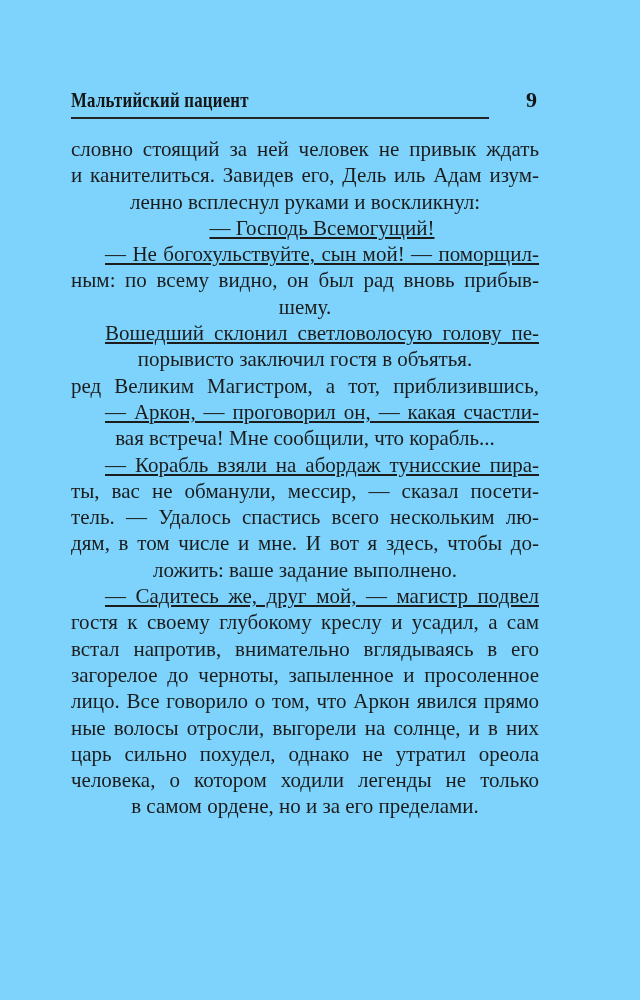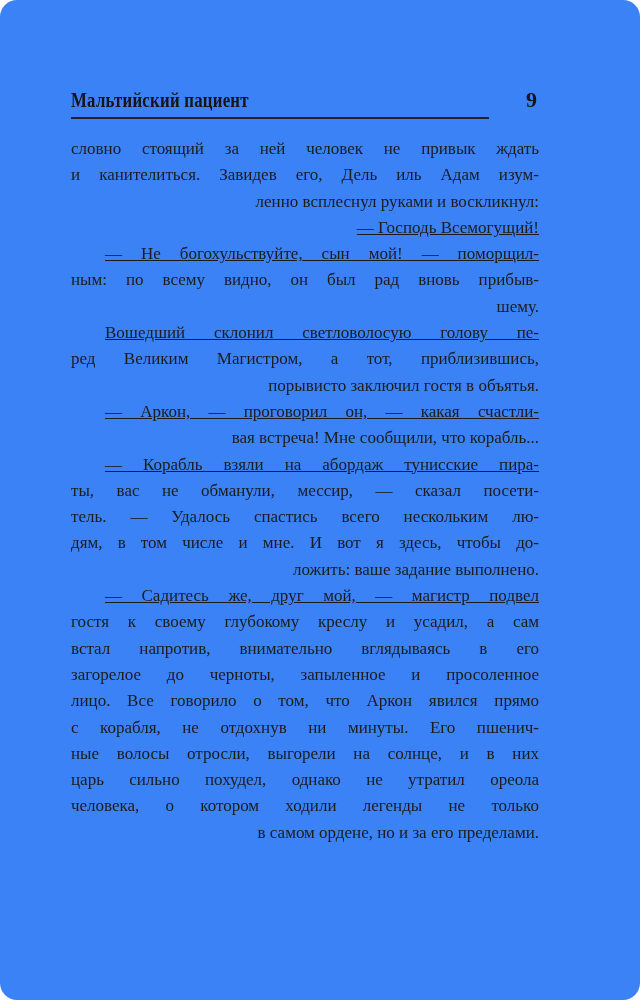--- a/index.html
+++ b/index.html
@@ -4,25 +4,24 @@
 <style>
   html, body {
     margin: 0;
     padding: 0;
     background: #ffffff;
   }
   .page {
     position: relative;
     width: 640px;
     height: 1000px;
-    background: #3b82f6;
+    background: #7dd3fc;
     overflow: hidden;
     font-family: "Liberation Serif", serif;
     color: #1e1e1e;
-    border-radius: 17px;
   }
   .running-header {
     position: absolute;
     top: 88px;
     left: 71px;
     width: 468px;
   }
   .running-title {
     display: inline-block;
     font-size: 21px;
@@ -47,28 +46,28 @@
     margin-top: 5px;
     width: 418px;
     height: 2px;
     background: #242424;
   }
   .body-text {
     position: absolute;
     top: 136px;
     left: 71px;
     width: 468px;
-    font-size: 17px;
+    font-size: 21px;
     line-height: 26.3px;
     color: #1c1c1c;
   }
   .para { margin: 0; padding: 0; }
   .line {
     white-space: nowrap;
-    text-align: right;
+    text-align: center;
   }
   .line.jst {
     white-space: normal;
     text-align: justify;
     text-align-last: justify;
   }
   .line.indent { padding-left: 34px; text-decoration: underline; }
   .line.jst.indent { text-indent: 0; }
 </style>
 </head>
@@ -91,41 +90,40 @@
       <div class="para">
         <div class="line indent">— Господь Всемогущий!</div>
       </div>
       <div class="para">
         <div class="line jst indent">— Не богохульствуйте, сын мой! — поморщил-</div>
         <div class="line jst">ным: по всему видно, он был рад вновь прибыв-</div>
         <div class="line">шему.</div>
       </div>
       <div class="para">
         <div class="line jst indent">Вошедший склонил светловолосую голову пе-</div>
+        <div class="line">порывисто заключил гостя в объятья.</div>
         <div class="line jst">ред Великим Магистром, а тот, приблизившись,</div>
-        <div class="line">порывисто заключил гостя в объятья.</div>
       </div>
       <div class="para">
         <div class="line jst indent">— Аркон, — проговорил он, — какая счастли-</div>
         <div class="line">вая встреча! Мне сообщили, что корабль...</div>
       </div>
       <div class="para">
         <div class="line jst indent">— Корабль взяли на абордаж тунисские пира-</div>
         <div class="line jst">ты, вас не обманули, мессир, — сказал посети-</div>
         <div class="line jst">тель. — Удалось спастись всего нескольким лю-</div>
         <div class="line jst">дям, в том числе и мне. И вот я здесь, чтобы до-</div>
         <div class="line">ложить: ваше задание выполнено.</div>
       </div>
       <div class="para">
         <div class="line jst indent">— Садитесь же, друг мой, — магистр подвел</div>
         <div class="line jst">гостя к своему глубокому креслу и усадил, а сам</div>
         <div class="line jst">встал напротив, внимательно вглядываясь в его</div>
         <div class="line jst">загорелое до черноты, запыленное и просоленное</div>
         <div class="line jst">лицо. Все говорило о том, что Аркон явился прямо</div>
-        <div class="line jst">с корабля, не отдохнув ни минуты. Его пшенич-</div>
         <div class="line jst">ные волосы отросли, выгорели на солнце, и в них</div>
         <div class="line jst">царь сильно похудел, однако не утратил ореола</div>
         <div class="line jst">человека, о котором ходили легенды не только</div>
         <div class="line">в самом ордене, но и за его пределами.</div>
       </div>
     </div>
 
 </div>
 
 </body></html>

